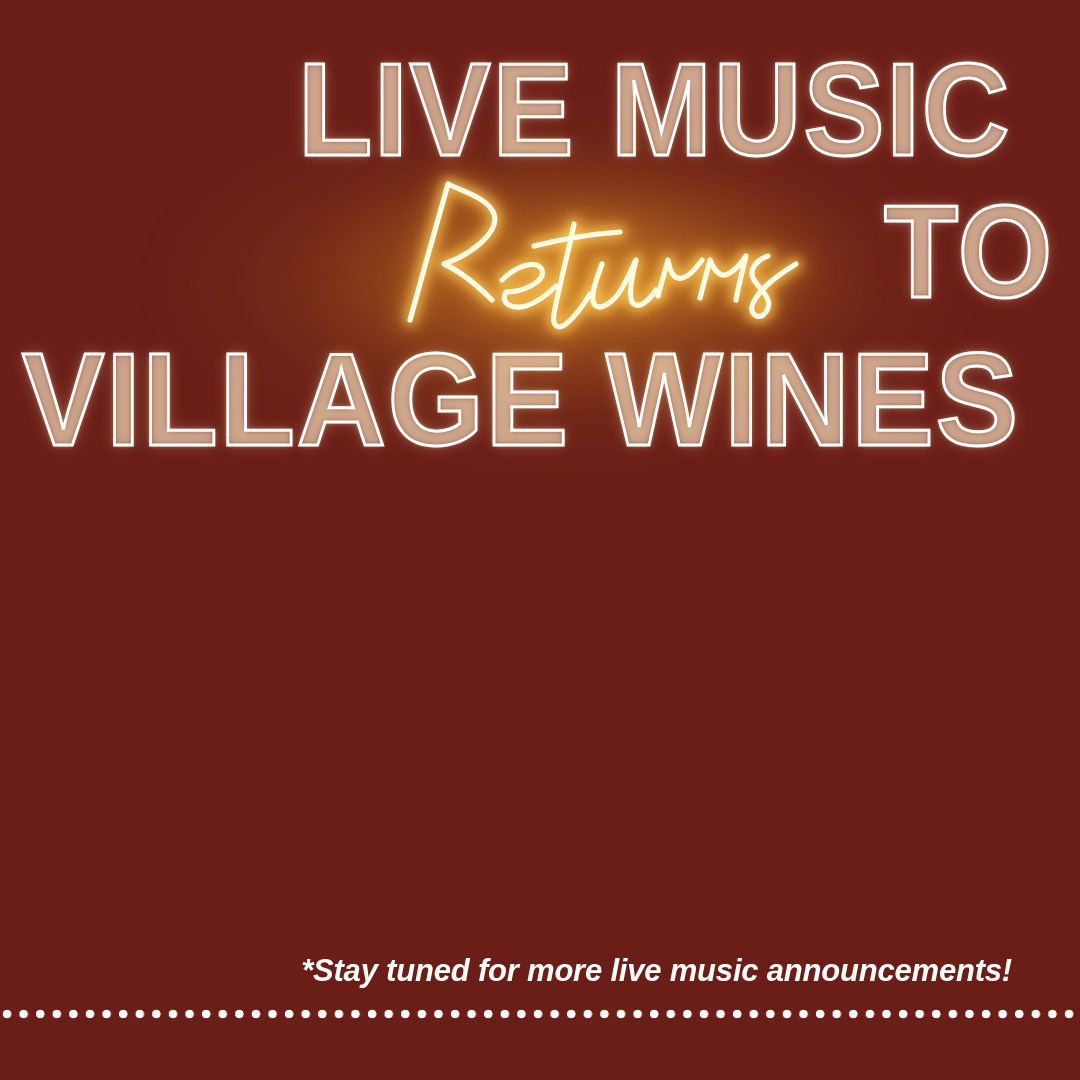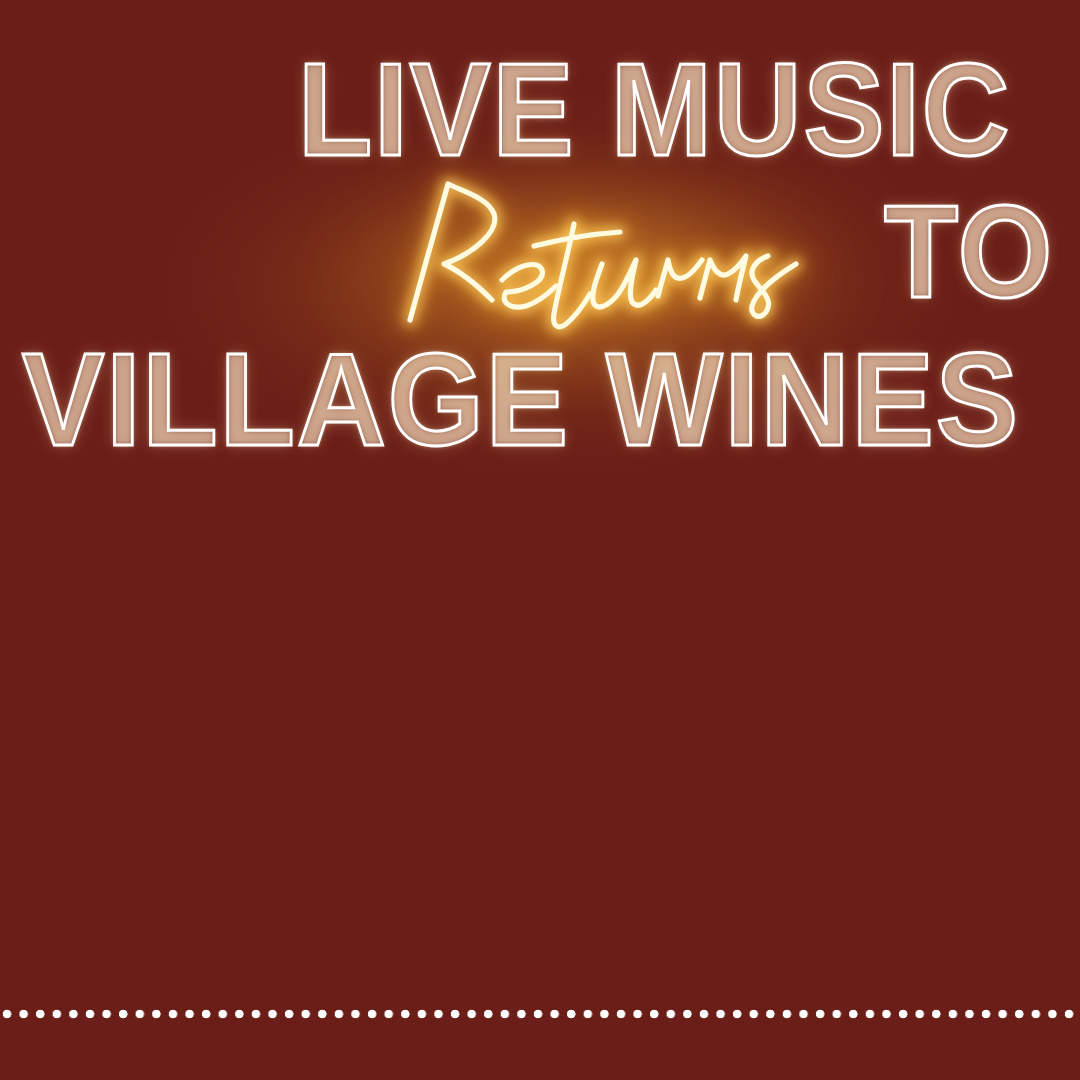--- a/index.html
+++ b/index.html
@@ -226,16 +226,17 @@
         <path class="neon-core" d="M416 88 C404 92 396 102 402 112 C410 124 422 132 414 144 C408 152 398 148 400 138 C404 124 424 108 444 96"></path>
       </g>
     </svg>
   </div>
 
   <div class="headline" id="headline-to">TO</div>
 
   <div class="headline" id="headline-line2">VILLAGE WINES</div>
 
 
+  <div id="footer-note">*Stay tuned for more live music announcements!</div>
 
   <div id="dotted-divider"></div>
 
 </div>
 
 </body></html>

